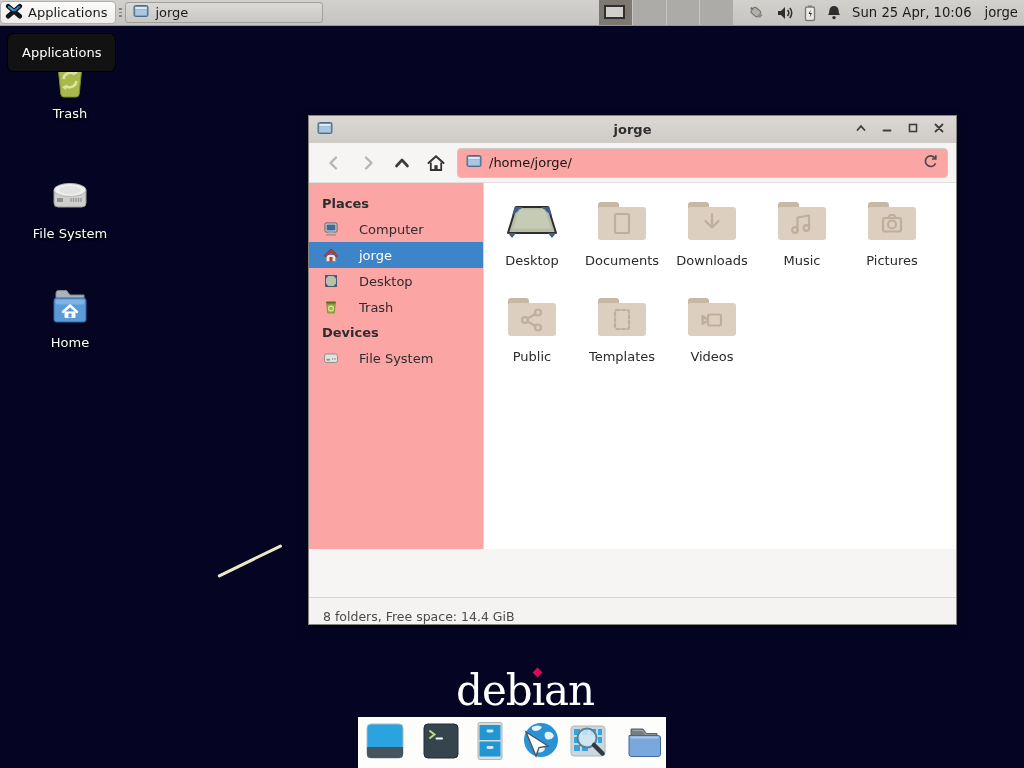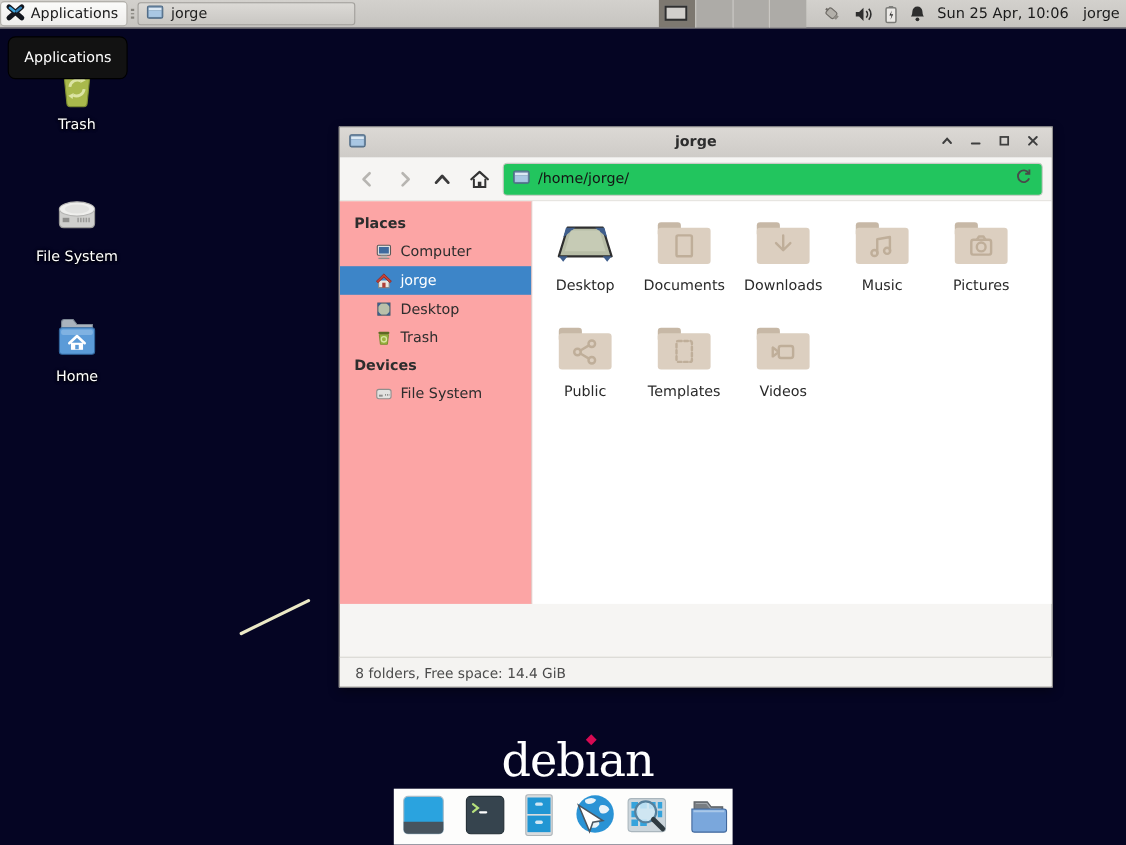--- a/index.html
+++ b/index.html
@@ -58,34 +58,34 @@
     border:1px solid #868480; box-shadow:0 3px 10px rgba(0,0,0,.45); z-index:15; display:flex; flex-direction:column; }
   #titlebar { height:27px; background:linear-gradient(#dcd9d5,#cecbc7); display:flex; align-items:center; padding:0 8px; }
   #fm-title { position:absolute; left:0; right:0; text-align:center; font-weight:bold; color:#2d2d2d; pointer-events:none; }
   #win-controls { margin-left:auto; display:flex; gap:8px; z-index:2; }
   .win-btn { width:18px; height:18px; display:flex; align-items:center; justify-content:center; }
   #menubar { height:26px; background:#f6f5f3; display:flex; align-items:center; padding-left:6px; border-bottom:1px solid #dbd9d5; }
   .menu-item { padding:3px 10px; color:#2d2d2d; }
   .menu-item u { text-decoration:underline; text-underline-offset:2px; }
   #toolbar { height:40px; display:flex; align-items:center; padding:0 8px; background:#f6f5f3; border-bottom:1px solid #e3e1dd; }
   .tool-btn { width:34px; height:30px; display:flex; align-items:center; justify-content:center; }
-  #pathbar { flex:1; height:30px; margin-left:4px; background:#22c55e; border:1px solid #cccac6; border-radius:4px;
+  #pathbar { flex:1; height:30px; margin-left:4px; background:#fca5a5; border:1px solid #cccac6; border-radius:4px;
     display:flex; align-items:center; padding:0 8px; gap:7px; }
   #path-text { color:#141414; flex:1; }
   #fm-body { flex:1; display:flex; min-height:0; }
   #sidebar { width:175px; background:#fca5a5; border-right:1px solid #dbd9d5; padding-top:8px; overflow:hidden; }
   .side-header { font-weight:bold; color:#2d2d2d; padding:5px 0 5px 13px; }
-  .side-row { height:26px; display:flex; align-items:center; gap:7px; padding-left:32px; color:#2d2d2d; }
+  .side-row { height:26px; display:flex; align-items:center; gap:20px; padding-left:14px; color:#2d2d2d; }
   .side-row.selected { background:#3d85c8; color:#fff; }
   .side-ico { width:16px; height:16px; display:flex; }
   #filegrid { flex:1; background:#fff; padding:10px 0 0 3px; display:flex; flex-wrap:wrap; align-content:flex-start; }
   .file-cell { width:90px; height:96px; display:flex; flex-direction:column; align-items:center; padding-top:4px; }
   .file-ico { width:54px; height:48px; display:flex; align-items:center; justify-content:center; }
   .file-label { margin-top:8px; color:#2a2a2a; font-size:13px; }
-  #statusbar { height:27px; background:#f4f3f1; border-top:1px solid #d8d6d2; display:flex; align-items:center; padding-left:14px; color:#4b4b4b; font-size:12.5px;margin-top:48px; }
+  #statusbar { height:27px; background:#f4f3f1; border-top:1px solid #d8d6d2; display:flex; align-items:flex-end; padding-left:14px; color:#4b4b4b; font-size:12.5px;margin-top:48px; }
 </style>
 </head>
 <body>
 
 <div id="panel">
   <div id="apps-btn">
     <span class="ticon"><svg width="18" height="18" viewBox="0 0 18 18" xmlns="http://www.w3.org/2000/svg">
           <path d="M3.2 4.2 L14.8 14.2 M14.8 4.2 L3.2 14.2" stroke="#12151d" stroke-width="4.6" stroke-linecap="round" fill="none"></path>
     <path d="M4 5 L8 8.2" stroke="#3da4dc" stroke-width="2.2" stroke-linecap="round"></path>
     <path d="M14 5 L10 8.2" stroke="#2f7fb4" stroke-width="2.2" stroke-linecap="round"></path>

